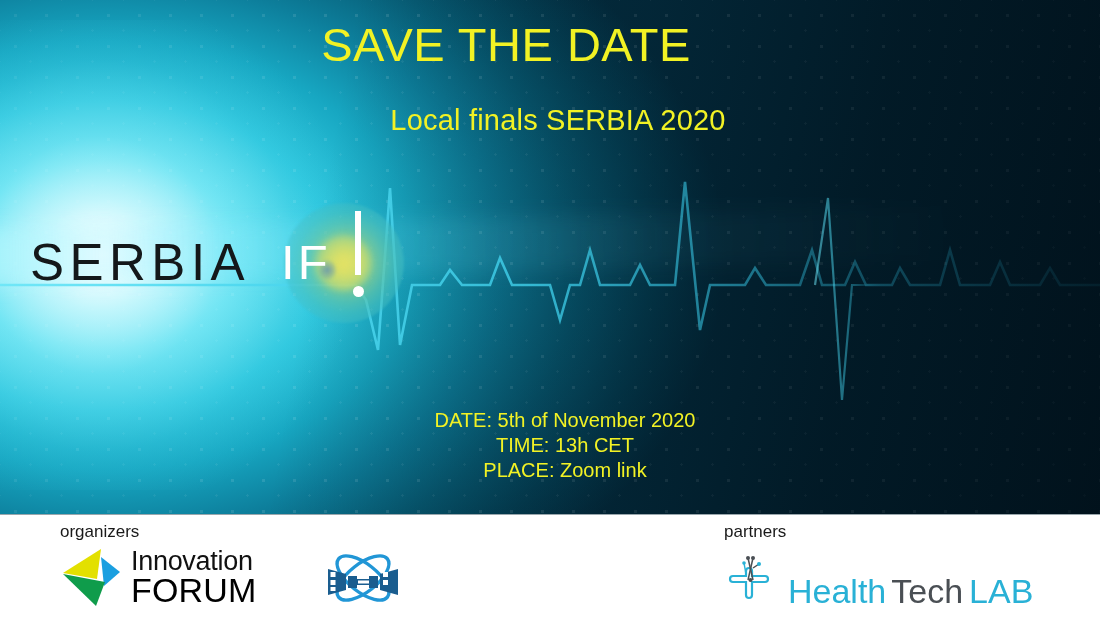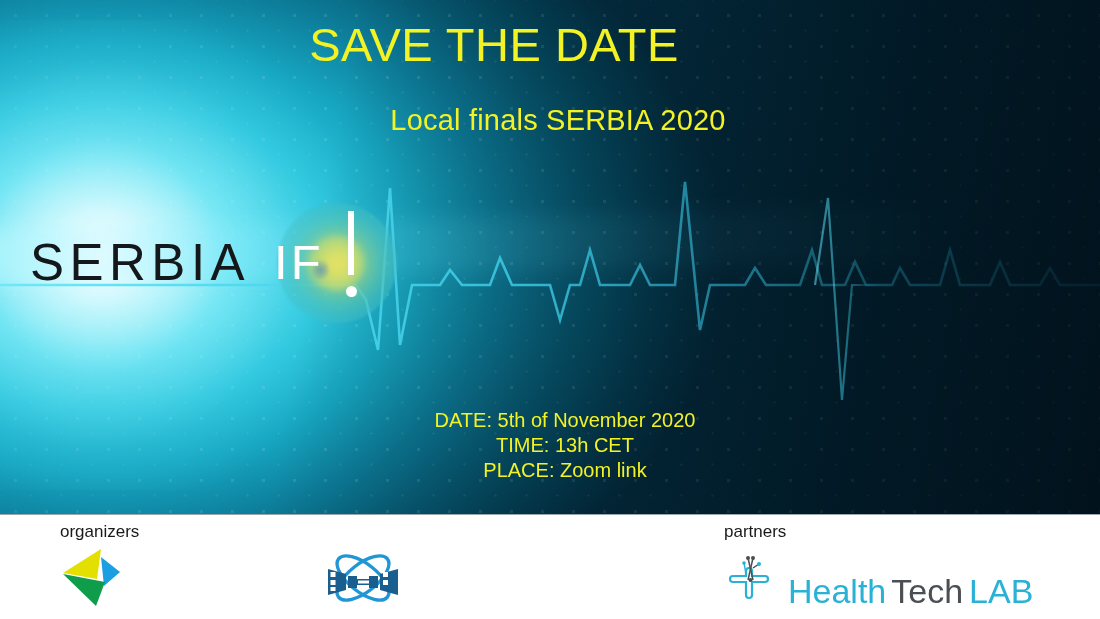--- a/index.html
+++ b/index.html
@@ -87,21 +87,21 @@
     font-family: "Liberation Sans", sans-serif;
     font-size: 51px;
     font-weight: 300;
     letter-spacing: 5.5px;
     color: #14181a;
     line-height: 1;
     white-space: nowrap;
   }
   .if-wrap {
     position: relative;
-    margin-left: 22px;
+    margin-left: 29px;
     width: 118px; height: 118px;
     display: flex; align-items: center;
   }
   .if-halo {
     position: absolute;
     left: 5px; top: 0;
     width: 120px; height: 120px;
     border-radius: 50%;
     background: radial-gradient(circle at 52% 50%,
        rgba(221,226,118,0.95) 0%, rgba(205,222,110,0.92) 11%,
@@ -147,21 +147,21 @@
     position: absolute;
     left: 74px; top: 83px;
     width: 11px; height: 11px;
     border-radius: 50%;
     background: #ffffff;
   }
 
   
   .save-the-date {
     position: absolute;
-    left: 0; top: 17px;
+    left: 12px; top: 17px;
     width: 976px;
     text-align: center;
     padding-left: 12px;
     font-size: 47px;
     font-weight: 400;
     color: #f2f224;
     letter-spacing: 0.5px;
     white-space: nowrap;
   }
   .subtitle {
@@ -303,20 +303,24 @@
 
     <div class="brand-col" id="col-organizers">
       <div class="col-label">organizers</div>
 
       <div class="if-logo-row">
         <svg class="if-mark" viewBox="0 0 64 62">
           <polygon points="3,27 41,3 37,33" fill="#e3e000"></polygon>
           <polygon points="41,11 60,26 44,40" fill="#1a9fe0"></polygon>
           <polygon points="3,28 45,36 36,60" fill="#0f9c4b"></polygon>
         </svg>
+        <div class="if-words">
+          <span class="if-innovation">Innovation</span>
+          <span class="if-forum">FORUM</span>
+        </div>
       </div>
     </div>
 
     <div class="brand-col" id="col-stp">
       <div class="stp-row">
         <svg class="stp-mark" viewBox="0 0 82 70">
           <g fill="none" stroke="#2196d6" stroke-width="3.4">
             <ellipse cx="41" cy="35" rx="31" ry="14" transform="rotate(38 41 35)"></ellipse>
             <ellipse cx="41" cy="35" rx="31" ry="14" transform="rotate(-38 41 35)"></ellipse>
           </g>

